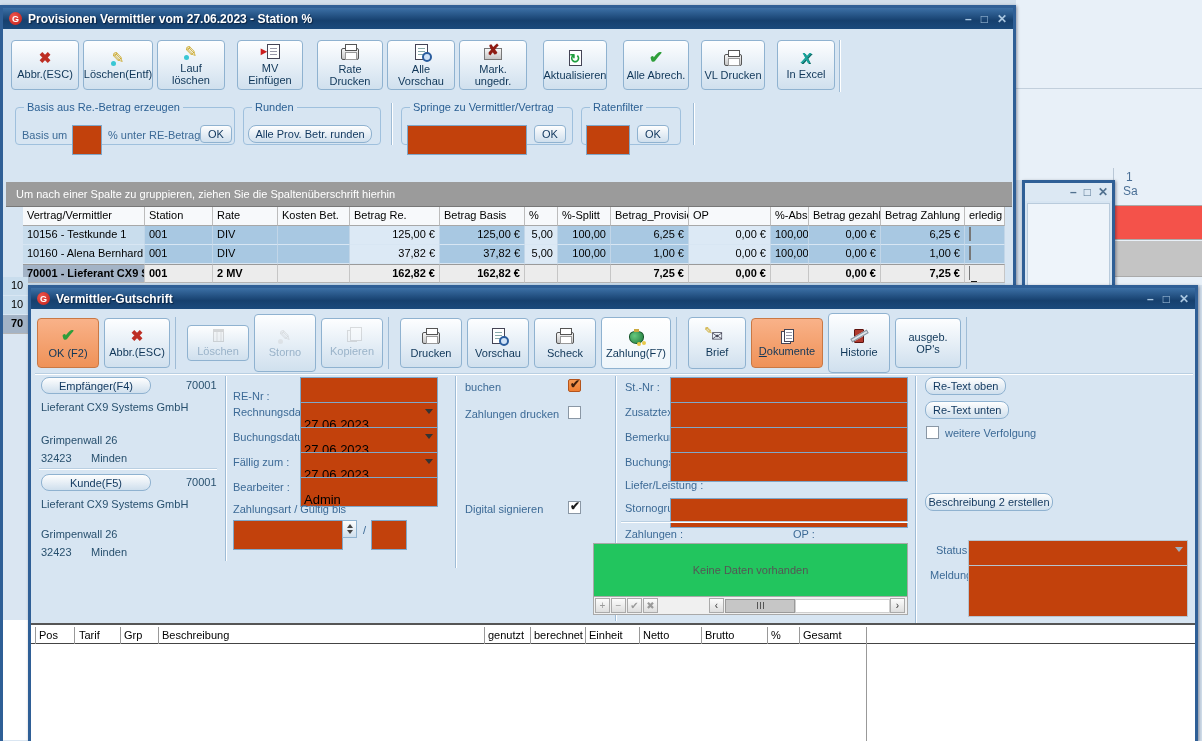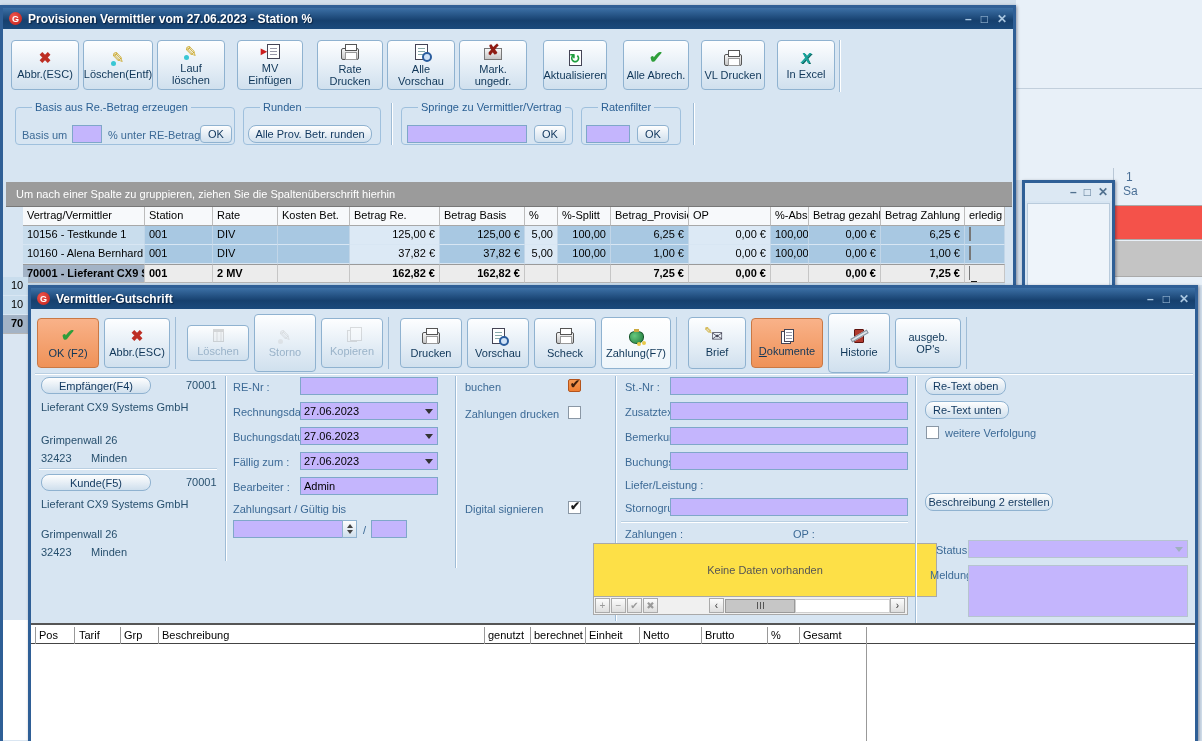--- a/index.html
+++ b/index.html
@@ -15,25 +15,25 @@
   .tbtn{position:relative;display:flex;flex-direction:column;align-items:center;justify-content:center;gap:3px;background:linear-gradient(#fdfeff,#d0e0ee);border:1px solid #8fb2d0;border-radius:4px;font-size:11px;color:#0f3658;text-align:center;padding:2px 2px}
   .tbtn.orange{background:linear-gradient(#f9b289,#ef9258);border-color:#c97844}
   .tbtn.white{background:linear-gradient(#ffffff,#eef5fa)}
   .tbtn.disabled{color:#9ab3c9}
   .tbtn.disabled .ic{opacity:.35;filter:grayscale(1)}
   .sep-v{position:absolute;width:1px;background:#9fbcd6;box-shadow:1px 0 0 #fff}
   .sep-h{position:absolute;height:1px;background:#b9cfe2;box-shadow:0 1px 0 #fff}
   
   .sbtn{display:inline-flex;align-items:center;justify-content:center;height:18px;padding:0 7px;background:linear-gradient(#fefefe,#cfdfed);border:1px solid #8fb2d0;border-radius:4px;font-size:11px;color:#10375e;white-space:nowrap}
   .pill{border-radius:8px}
-  .inp{position:absolute;background:#c4b5fd;border:1px solid #7fa7c9;height:18px;font-size:11px;padding:0 3px;color:#000;line-height:16px}
+  .inp{position:absolute;background:#c2410c;border:1px solid #7fa7c9;height:18px;font-size:13px;padding:14px 3px;color:#000;line-height:16px}
   .lbl{position:absolute;color:#3c6a96;font-size:11px;white-space:nowrap}
   .dark{color:#28506e}
   fieldset{position:absolute;border:1px solid #9fc0dd;border-radius:4px;padding:4px 6px 6px}
-  legend{color:#2a5f93;font-size:11px;padding:0 3px;margin-left:10px}
+  legend{color:#2a5f93;font-size:11px;padding:0 3px;margin-left:2px}
   .chev{width:0;height:0;border-left:4px solid transparent;border-right:4px solid transparent;border-top:5px solid #333;position:absolute;right:4px;top:6px}
   .chev.gray{border-top-color:#9fb0bf}
   
   .cb{position:absolute;width:13px;height:13px;background:#fff;border:1px solid #8a97a5}
   .cb.checked::before{content:"✔";position:absolute;left:1px;top:-3px;font-size:12px;font-weight:700;color:#1c1c1c}
   .cb.orange{background:linear-gradient(#f59a54,#ef7f33);border:1px solid #b4541c;border-radius:2px}
   .cb.orange::before{color:#40200c}
   
   .ic{position:relative;display:inline-block;line-height:1}
   .ic-xred::before{content:"✖";font-size:15px;font-weight:700;color:#bd2e24}
@@ -365,21 +365,21 @@
 
   <button class="sbtn abs pill" style="left:10px;top:186px;width:110px;height:17px">Kunde(F5)</button>
   <span class="lbl dark" style="left:155px;top:188px">70001</span>
   <span class="lbl dark" style="left:10px;top:210px">Lieferant CX9 Systems GmbH</span>
   <span class="lbl dark" style="left:10px;top:240px">Grimpenwall 26</span>
   <span class="lbl dark" style="left:10px;top:258px">32423</span>
   <span class="lbl dark" style="left:60px;top:258px">Minden</span>
 
   <span class="sep-v" style="left:194px;top:88px;height:185px"></span>
 
-  <span class="lbl" style="left:202px;top:93px">RE-Nr :</span>
+  <span class="lbl" style="left:202px;top:102px">RE-Nr :</span>
   <input class="inp" style="left: 269px; top: 89px; width: 138px;" value="">
   <span class="lbl" style="left:202px;top:118px">Rechnungsdatum :</span>
   <span class="inp" style="left:269px;top:114px;width:138px"><span>27.06.2023</span><i class="chev"></i></span>
   <span class="lbl" style="left:202px;top:143px">Buchungsdatum :</span>
   <span class="inp" style="left:269px;top:139px;width:138px"><span>27.06.2023</span><i class="chev"></i></span>
   <span class="lbl" style="left:202px;top:168px">Fällig zum :</span>
   <span class="inp" style="left:269px;top:164px;width:138px"><span>27.06.2023</span><i class="chev"></i></span>
   <span class="lbl" style="left:202px;top:193px">Bearbeiter :</span>
   <span class="inp" style="left:269px;top:189px;width:138px"><span>Admin</span></span>
   <span class="lbl" style="left:202px;top:215px">Zahlungsart / Gültig bis</span>
@@ -410,21 +410,21 @@
   <input class="inp" style="left: 639px; top: 139px; width: 238px;">
   <span class="lbl" style="left:594px;top:168px">Buchungstext :</span>
   <input class="inp" style="left: 639px; top: 164px; width: 238px;">
   <span class="lbl" style="left:594px;top:191px">Liefer/Leistung :</span>
   <span class="lbl" style="left:594px;top:214px">Stornogrund :</span>
   <input class="inp" style="left: 639px; top: 210px; width: 238px;">
   <span class="sep-h" style="left:590px;top:233px;width:287px"></span>
 
   <span class="lbl" style="left:594px;top:240px">Zahlungen :</span>
   <span class="lbl" style="left:762px;top:240px">OP :</span>
-  <div class="abs" style="left:562px;top:255px;width:344px;height:54px;background:#fde047;border:1px solid #a9a9a9;display:flex;align-items:center;justify-content:center;color:#555">
+  <div class="abs" style="left:562px;top:255px;width:315px;height:54px;background:#22c55e;border:1px solid #a9a9a9;display:flex;align-items:center;justify-content:center;color:#555">
     <span>Keine Daten vorhanden</span>
   </div>
   <div class="abs" style="left:562px;top:309px;width:315px;height:18px;background:#f0f0f0;border:1px solid #a9a9a9;border-top:none;display:flex;align-items:center;padding:0 1px">
     <span class="navbtn">+</span>
     <span class="navbtn">−</span>
     <span class="navbtn">✔</span>
     <span class="navbtn">✖</span>
     <span style="flex:0 0 50px"></span>
     <span class="navbtn" style="color:#333">‹</span>
     <span style="width:70px;height:14px;background:#c6c6c6;border:1px solid #9a9a9a;display:flex;align-items:center;justify-content:center;gap:2px">

